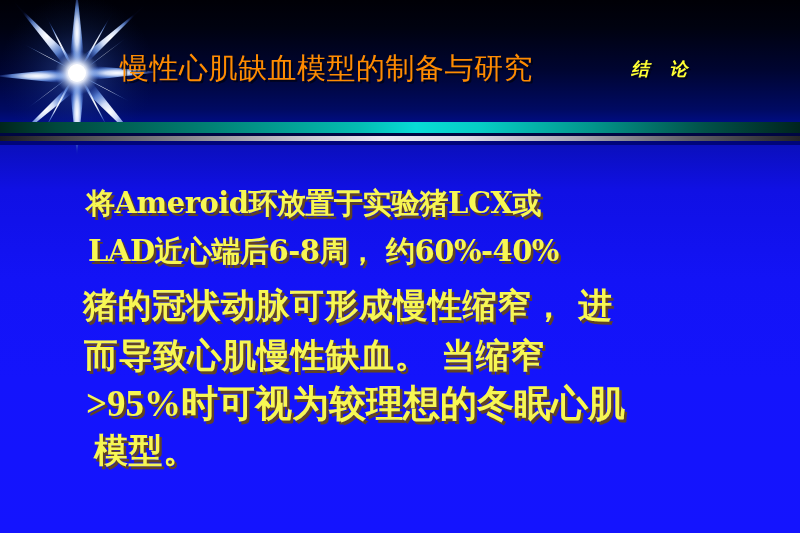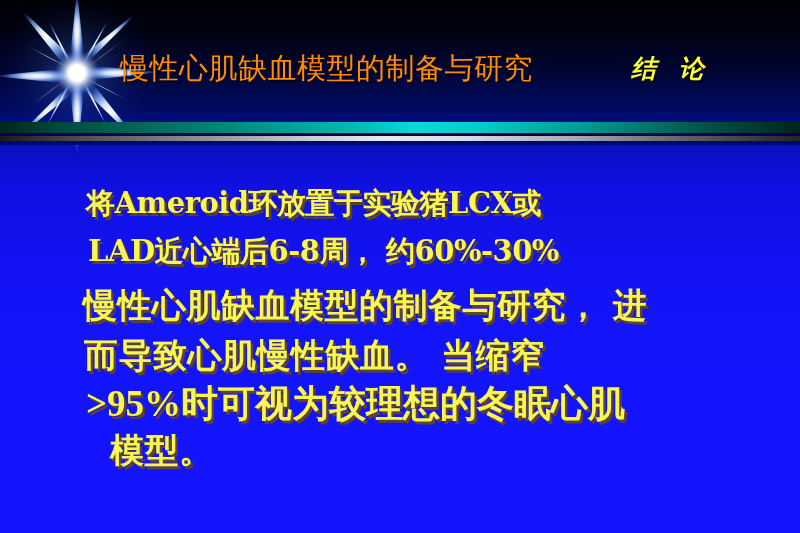--- a/index.html
+++ b/index.html
@@ -111,21 +111,21 @@
     letter-spacing: 0.5px;
     color: #ff8c00;
     white-space: nowrap;
     text-shadow: 2px 2px 0 rgba(0,0,0,0.55);
   }
   .header-subtitle {
     position: absolute;
     left: 631px;
     top: 53px;
     font-family: "DejaVu Serif", "Liberation Serif", serif;
-    font-size: 25px;
+    font-size: 18px;
     line-height: 32px;
     font-weight: 700;
     font-style: italic;
     letter-spacing: 7px;
     color: #ffff33;
     white-space: nowrap;
     text-shadow: 2px 2px 0 rgba(0,0,0,0.5);
   }
 
   
@@ -158,21 +158,21 @@
   .line-mixed {
     font-family: Liberation Serif, serif;
     font-size: 37px;
     line-height: 47px;
   }
   .l1 { position:absolute; left: 86px;  top: 0px;   }
   .l2 { position:absolute; left: 88px;  top: 48px;  }
   .l3 { position:absolute; left: 83px;  top: 105px; }
   .l4 { position:absolute; left: 84px;  top: 155px; }
   .l5 { position:absolute; left: 86px;  top: 202px; }
-  .l6 { position:absolute; left: 110px;  top: 250px; }
+  .l6 { position:absolute; left: 94px;  top: 250px; }
 </style>
 </head>
 <body>
 
 <div id="slide">
 
   <div class="header-band">
 
     <svg class="starburst" viewBox="0 0 170 170">
       <defs>
@@ -224,20 +224,20 @@
     <div class="header-subtitle">结 论</div>
   </div>
 
   <div class="divider-teal"></div>
   <div class="divider-dark"></div>
   <div class="divider-white"></div>
   <div class="divider-base"></div>
 
   <div class="body-block">
     <div class="body-line line-serif l1">将Ameroid环放置于实验猪LCX或</div>
-    <div class="body-line line-serif l2">LAD近心端后6-8周， 约60%-30%</div>
-    <div class="body-line line-round l3">慢性心肌缺血模型的制备与研究， 进</div>
+    <div class="body-line line-serif l2">LAD近心端后6-8周， 约60%-40%</div>
+    <div class="body-line line-round l3">猪的冠状动脉可形成慢性缩窄， 进</div>
     <div class="body-line line-round l4">而导致心肌慢性缺血。 当缩窄</div>
     <div class="body-line line-mixed l5">&gt;95%时可视为较理想的冬眠心肌</div>
     <div class="body-line line-round l6">模型。</div>
   </div>
 
 </div>
 
 </body></html>

